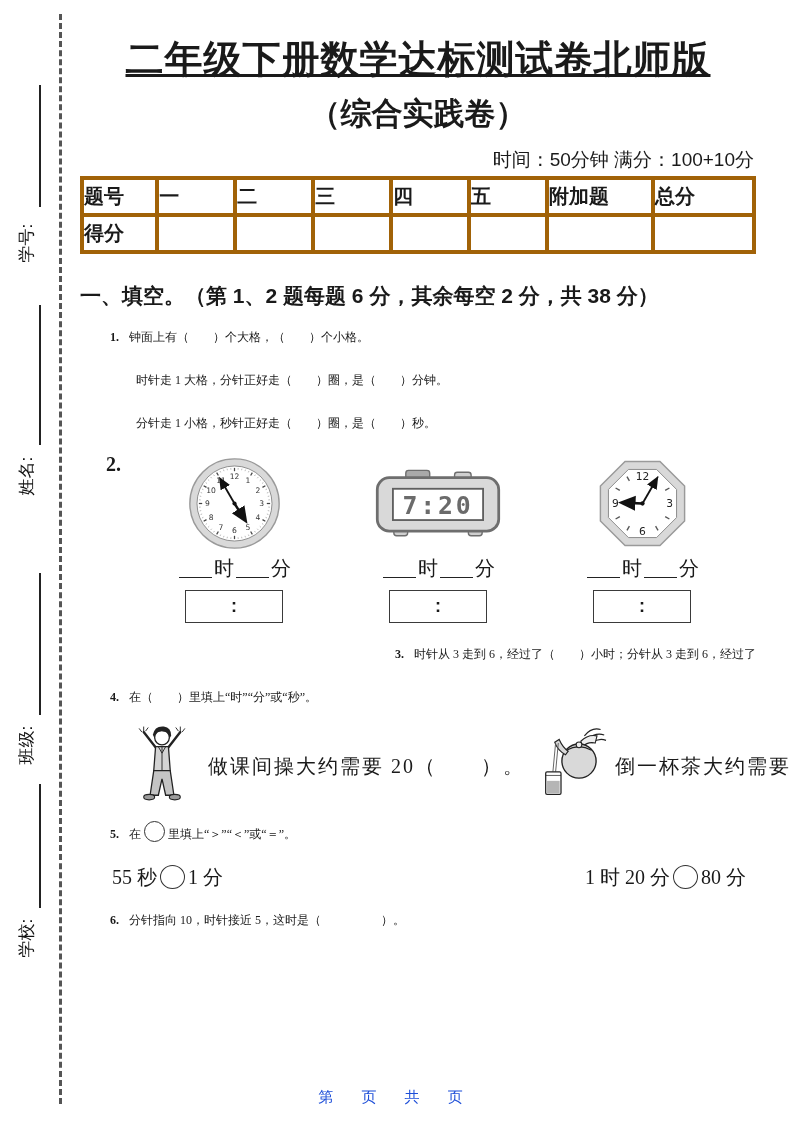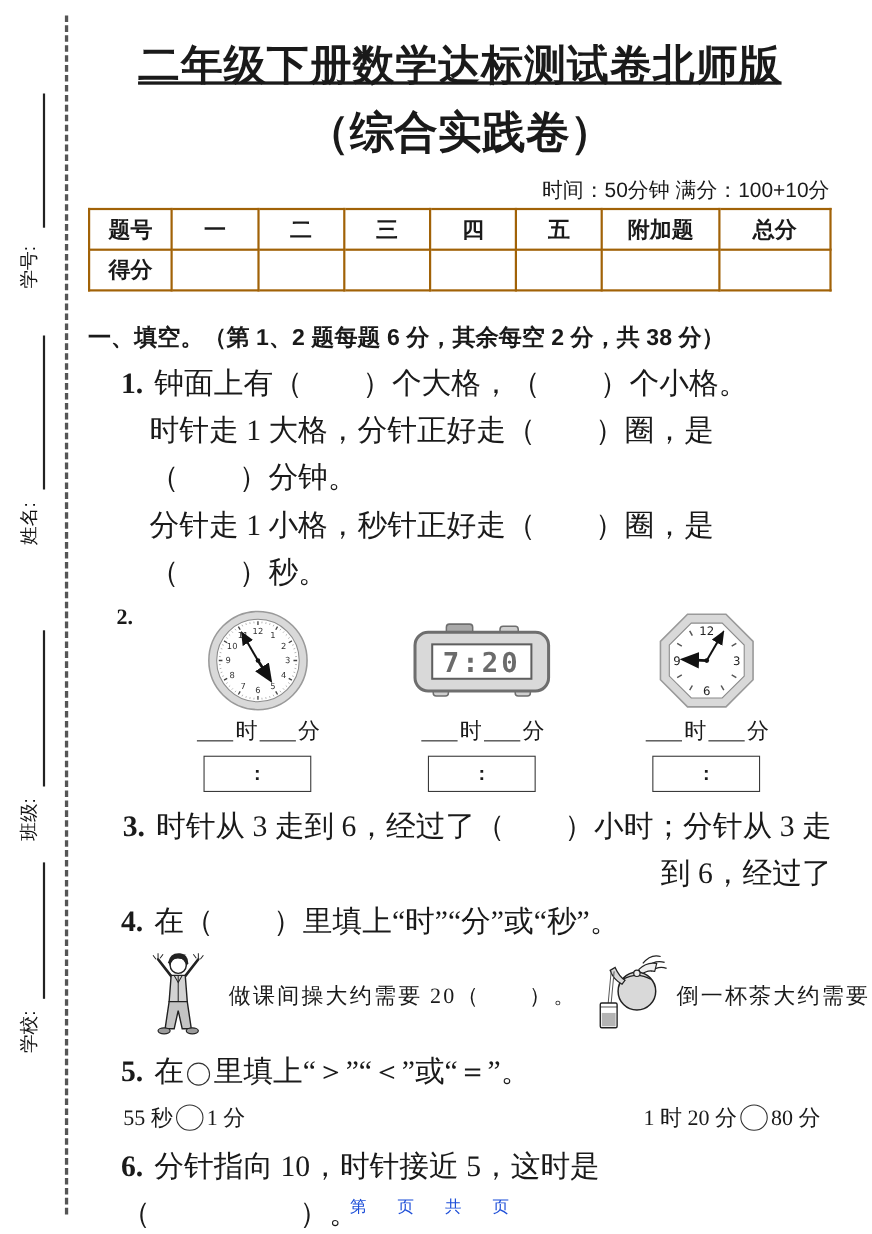--- a/index.html
+++ b/index.html
@@ -13,32 +13,32 @@
               border-left:3px dashed #555; }
   .m-blank  { position:absolute; left:39px; width:2px; background:#222; }
   .m-label  { position:absolute; left:-19px; width:92px; height:22px; line-height:22px;
               transform:rotate(-90deg); text-align:center; font-size:17px;
               font-family:"Liberation Sans", sans-serif; color:#111; }
   
   .content { position:absolute; left:80px; top:24px; width:676px; }
   .title    { text-align:center; font-family:"Liberation Sans", sans-serif;
               font-weight:900; font-size:38px; letter-spacing:1px; margin-top:10px;text-decoration:underline; }
   .subtitle { text-align:center; font-family:"Liberation Sans", sans-serif;
-              font-weight:900; font-size:40px; margin-top:8px; }
+              font-weight:900; font-size:31px; margin-top:8px; }
   .info-line{ text-align:right; font-family:"Liberation Sans", sans-serif;
               font-size:19px; margin-top:12px; padding-right:2px; }
   
   table.score { border-collapse:collapse; width:100%; margin-top:3px;
                 font-family:"Liberation Sans", sans-serif; }
-  table.score td { border:2px solid #a16207; text-align:center; font-size:20px;
+  table.score td { border:4px solid #a16207; font-size:20px;
                    font-weight:bold; height:37px; }
   
   .sec-heading { font-family:"Liberation Sans", sans-serif; font-weight:bold;
                  font-size:21px; margin-top:28px; }
-  .qline { font-size:27px; line-height:43px; padding-left:30px; }
+  .qline { font-size:12px; line-height:43px; padding-left:30px; }
   .qline.cont { padding-left:56px; }
   .qnum  { font-weight:bold; font-family:"Liberation Serif", serif; margin-right:10px; }
   
   .q2-block { display:flex; margin-top:8px; }
   .q2-num   { width:30px; font-weight:bold; font-size:20px; padding-left:26px;
               box-sizing:content-box; }
   .q2-cols  { flex:1; display:flex; justify-content:space-between; padding-right:16px; }
   .q2-col   { width:196px; display:flex; flex-direction:column; align-items:center; }
   .clock-wrap { height:100px; display:flex; align-items:center; justify-content:center; }
   .hm-line  { font-size:20px; line-height:30px; white-space:nowrap; }

